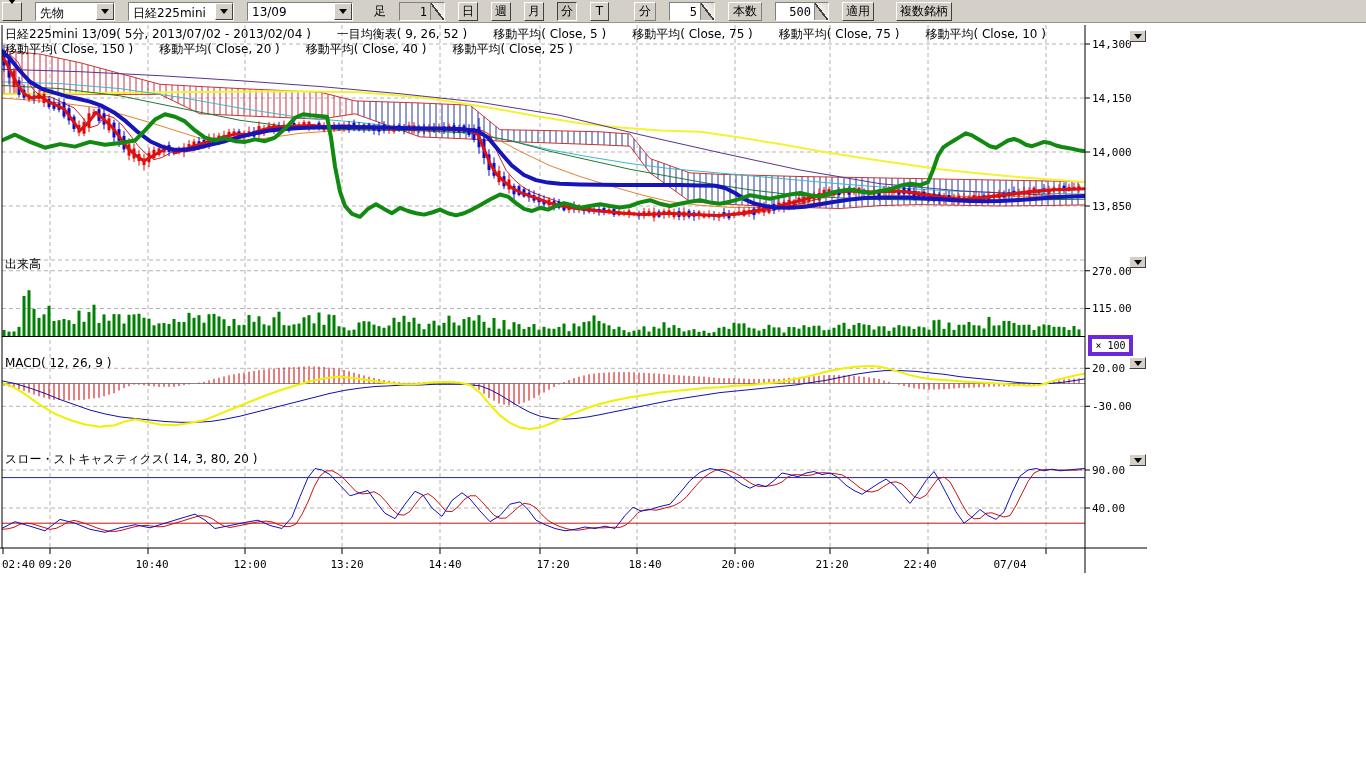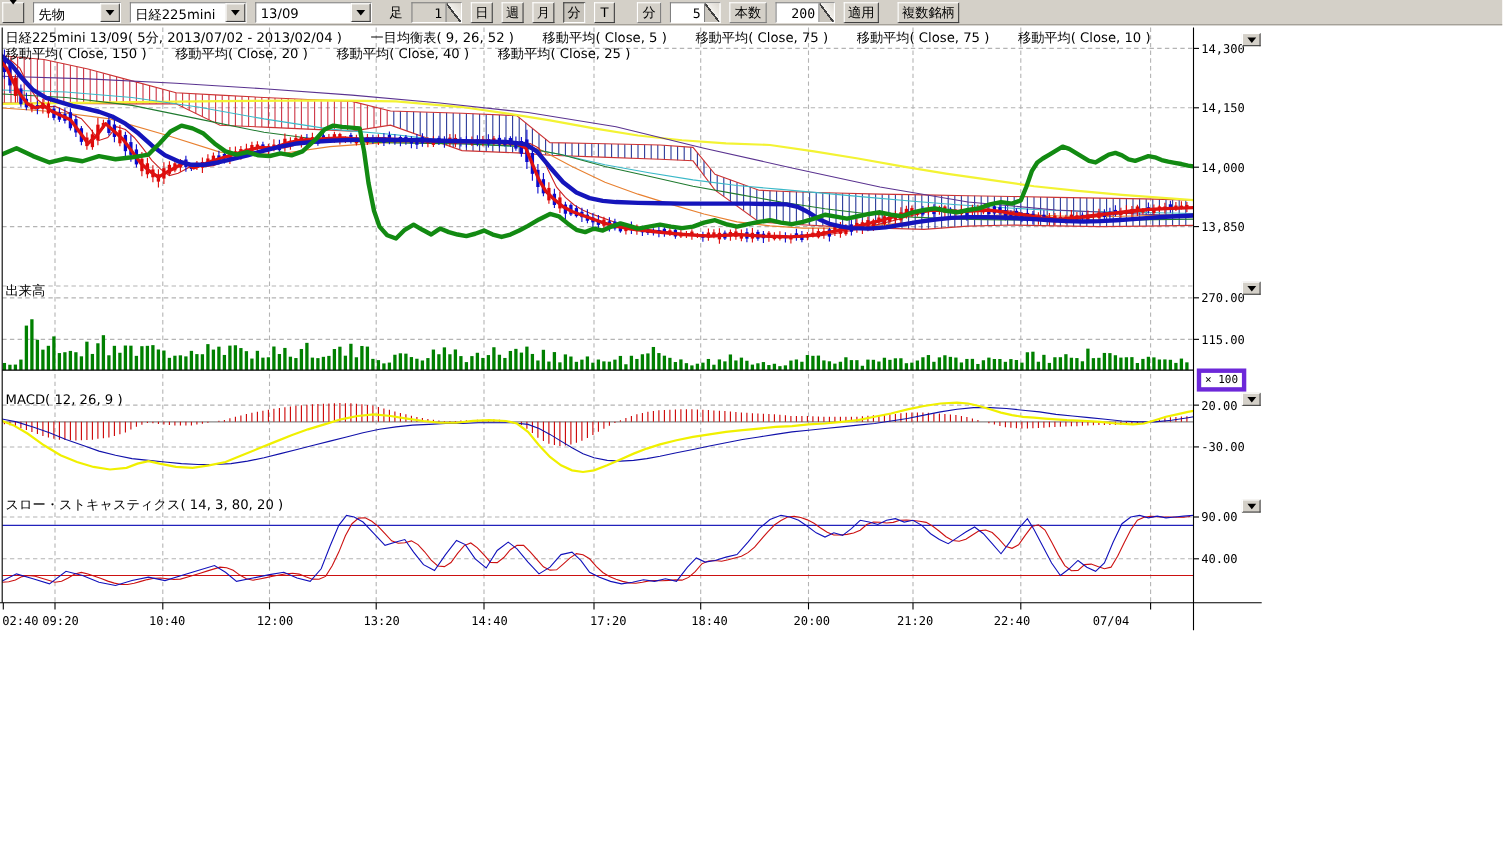--- a/index.html
+++ b/index.html
@@ -1,21 +1,21 @@
 <!DOCTYPE html>
 <html><head>
 <meta charset="utf-8">
 <style>
   html,body{margin:0;padding:0;background:#fff}
   .screen{position:relative;width:1366px;height:768px;background:#fff;overflow:hidden;
           font-family:"DejaVu Sans",sans-serif;color:#000}
   
   .toolbar{position:absolute;top:0;left:0;width:1366px;height:23px;background:#d4d0c8;
            border-bottom:1px solid #9a968e;display:flex;align-items:center;padding:1px 2px;
-           box-sizing:border-box;font-size:12px;gap:8px;z-index:5}
+           box-sizing:border-box;font-size:12px;gap:13px;z-index:5}
   .tb-btn{height:19px;min-width:19px;background:#d4d0c8;border:1px solid;
           border-color:#fff #404040 #404040 #fff;font:12px "DejaVu Sans",sans-serif;
           line-height:16px;padding:0 3px;cursor:default;color:#000}
   .tb-btn.pressed{border-color:#404040 #fff #fff #404040;background:#c8c4bc}
   .combo{display:flex;height:19px;background:#fff;border:1px solid;border-color:#808080 #fff #fff #808080;box-sizing:border-box}
   .combo-text{flex:1;padding:2px 4px 0 4px;font-size:12px;white-space:nowrap;overflow:hidden}
   .combo-arrow{width:16px;background:#d4d0c8;border:1px solid;border-color:#fff #404040 #404040 #fff;
                display:flex;align-items:center;justify-content:center}
   .arr{width:0;height:0;border-left:4px solid transparent;border-right:4px solid transparent;border-top:5px solid #000}
   .chip{height:17px;display:flex;align-items:center;padding:0 4px;background:#d4d0c8;
@@ -78,21 +78,21 @@
     <button class="tb-btn pressed">分</button>
     <button class="tb-btn">T</button>
 
     <span class="chip gap12">分</span>
     <span class="spin">
       <span class="spin-num">5</span>
       <span class="spin-diag"></span>
     </span>
     <span class="chip">本数</span>
     <span class="spin">
-      <span class="spin-num" style="min-width:32px">200</span>
+      <span class="spin-num" style="min-width:32px">500</span>
       <span class="spin-diag"></span>
     </span>
     <button class="tb-btn">適用</button>
     <button class="tb-btn gap20">複数銘柄</button>
   </div>
 
   <div class="chart-area">
     <svg id="plot" width="1366" height="768">
         <defs>
           <clipPath id="clipMain">

